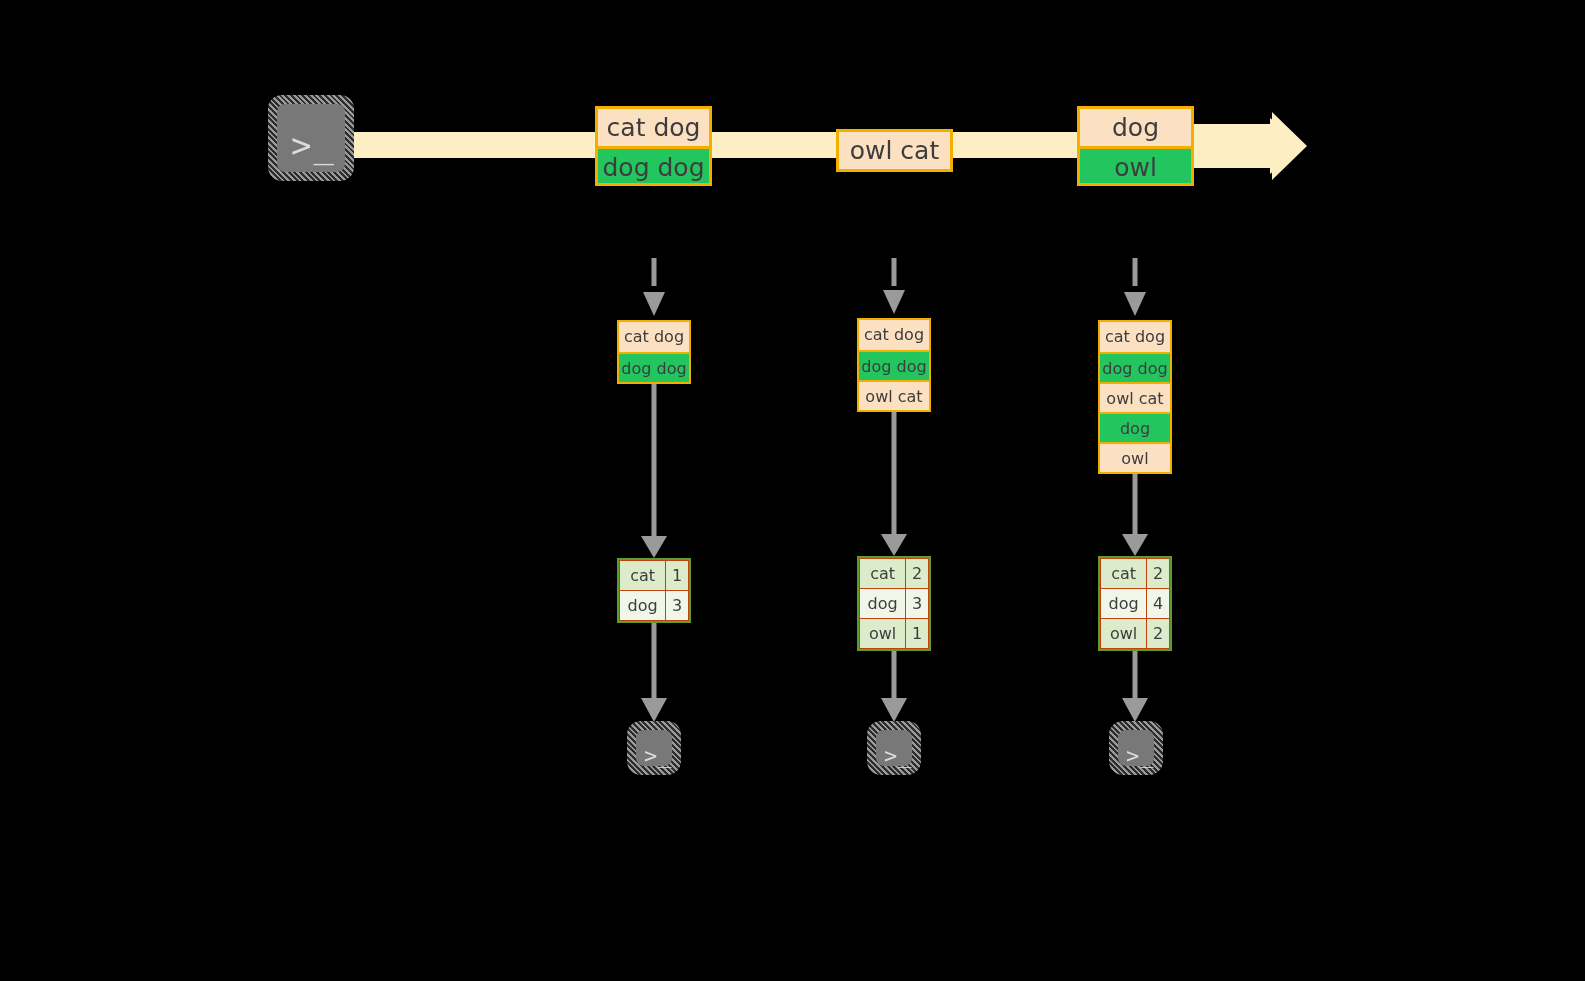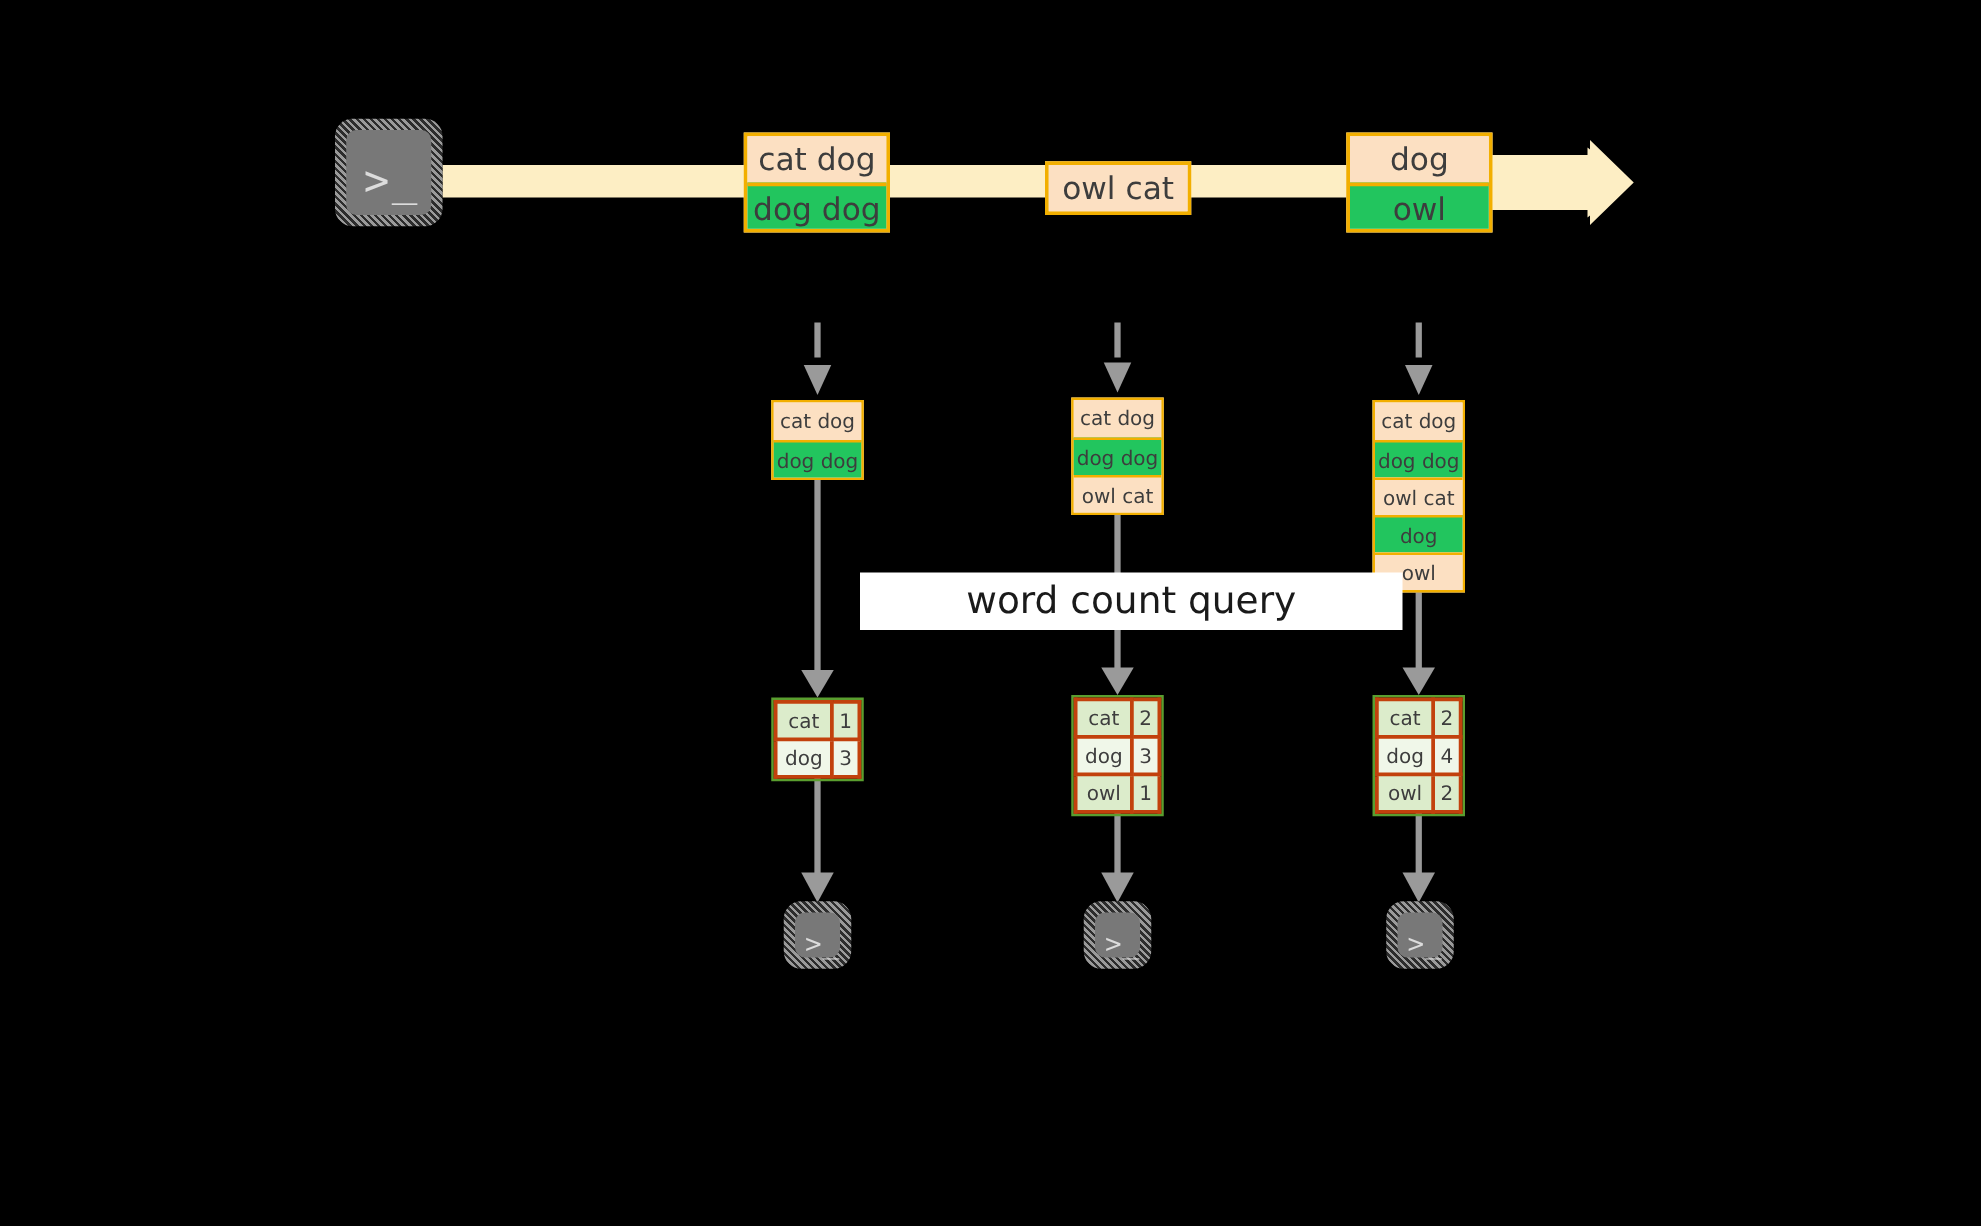--- a/index.html
+++ b/index.html
@@ -140,21 +140,21 @@
   }
   .res table {
     border-collapse: collapse;
     width: 100%;
   }
   .res td {
     box-sizing: border-box;
     height: 30px;
     text-align: center;
     color: #3d3d3d;
-    border: 3px solid #c2410c;
+    border: 1px solid #c2410c;
     padding: 0;
     white-space: nowrap;
   }
   .res td.word { width: 48px; }
   .res td.count { width: 24px; }
   .res tr.shade-a td { background: #dceccb; }
   .res tr.shade-b td { background: #f0f7e9; }
 
   #res-1 { left: 617px; top: 558px; width: 74px; }
   #res-2 { left: 857px; top: 556px; width: 74px; }
@@ -261,21 +261,20 @@
   </div>
 
   <div class="ev-group acc" id="acc-3">
     <div class="ev-row shade-a">cat dog</div>
     <div class="ev-row shade-b">dog dog</div>
     <div class="ev-row shade-a">owl cat</div>
     <div class="ev-row shade-b">dog</div>
     <div class="ev-row shade-a">owl</div>
   </div>
 
-  <div id="query-label">word count query</div>
 
   <div class="res" id="res-1">
     <table>
       <tbody>
           <tr class="shade-a">
         <td class="word">cat</td>
         <td class="count">1</td>
       </tr>
       <tr class="shade-b">
         <td class="word">dog</td>

